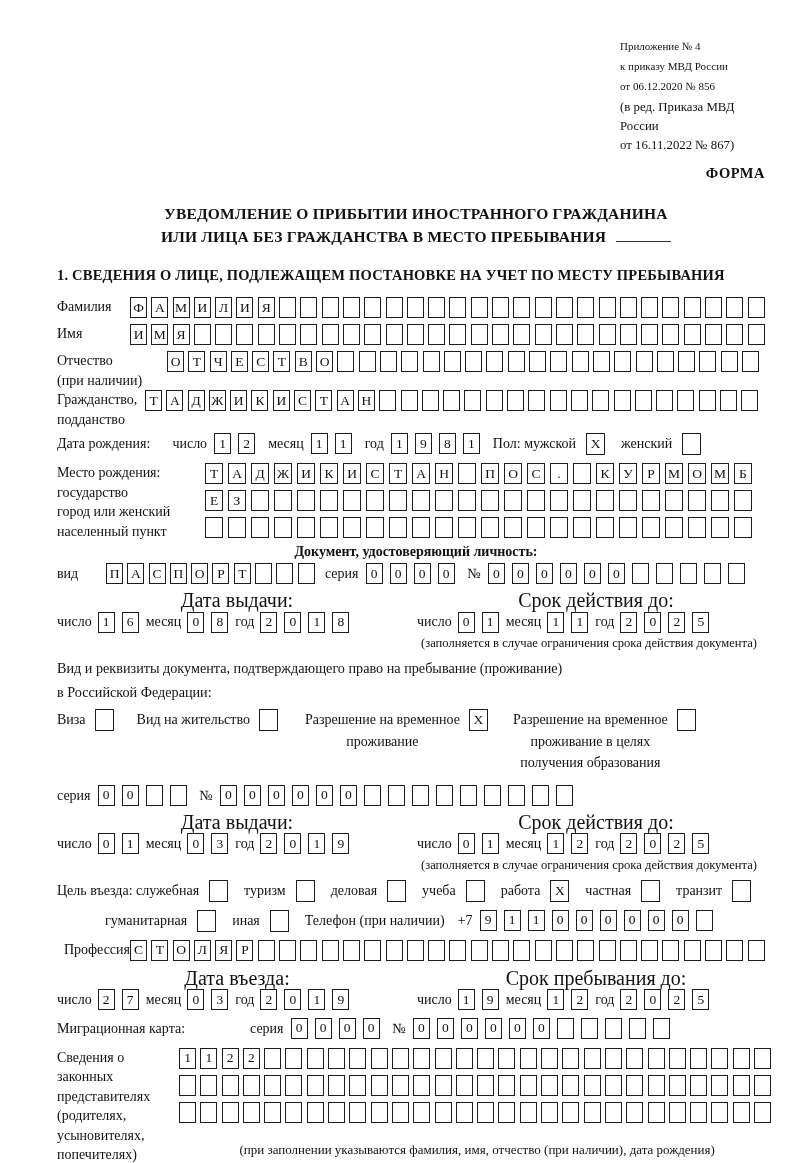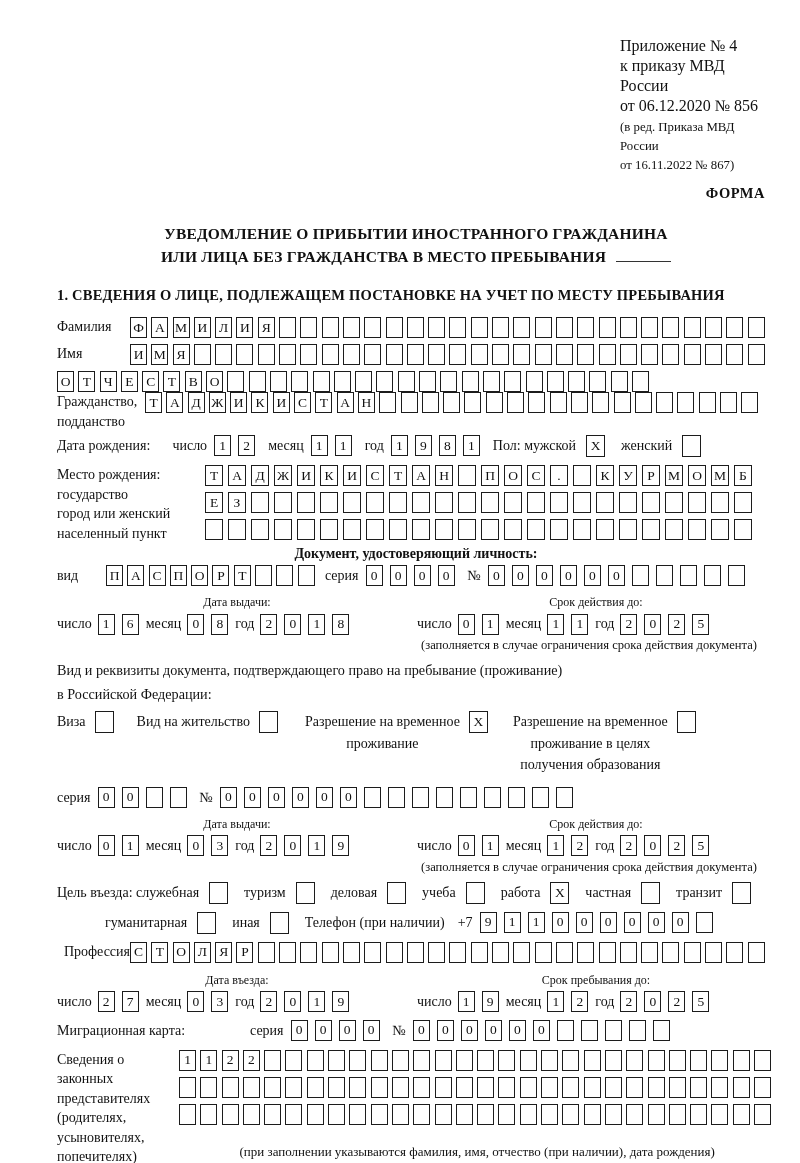--- a/index.html
+++ b/index.html
@@ -1,18 +1,18 @@
 <!DOCTYPE html>
 <html><head>
 <meta charset="utf-8">
 <style>
   html,body{margin:0;padding:0;background:#fff;}
   body{width:800px;height:1163px;font-family:"Liberation Serif","DejaVu Serif",serif;color:#111;}
   .page{box-sizing:border-box;width:800px;height:1163px;overflow:hidden;padding:36px 25px 0 57px;}
-  .appendix{margin-left:563px;font-size:16px;line-height:20px;}
+  .appendix{margin-left:563px;font-size:11px;line-height:20px;}
   .amendment{margin-left:563px;font-size:12.8px;line-height:19px;margin-top:2px;}
   .forma{text-align:right;font-weight:bold;font-size:14.5px;margin-top:10px;padding-right:10px;letter-spacing:.5px;}
   .title{text-align:center;font-weight:bold;font-size:15.5px;margin-top:20px;line-height:23px;letter-spacing:.2px;}
   .title-underline{display:inline-block;width:55px;border-bottom:1.7px solid #333;margin-left:10px;}
   .section1{font-weight:bold;font-size:14.5px;margin-top:19px;letter-spacing:.2px;}
   #form-body{margin-top:13px;font-size:14px;}
   .row{display:flex;align-items:flex-start;}
   .lbl{flex:none;line-height:19.5px;font-size:14px;}
   .r-surname .lbl,.r-firstname .lbl{width:73px;}
   .r-patronymic .lbl{width:110px;}
@@ -23,21 +23,21 @@
   .rcol{display:flex;flex-direction:column;gap:6px;}
   .cellrow{display:inline-flex;white-space:nowrap;}
   .cell{flex:none;width:17px;height:21px;border:1.6px solid #1c1c1c;display:inline-flex;align-items:center;justify-content:center;font-size:13.5px;margin-right:4.3px;box-sizing:border-box;background:#fff;}
   .wide .cell{width:18px;margin-right:5px;}
   .sp .cell{margin-right:7px;}
   .chk{flex:none;width:19px;height:22px;border:1.6px solid #1c1c1c;display:inline-flex;align-items:center;justify-content:center;font-size:13.5px;box-sizing:border-box;margin:0 10px 0 3px;background:#fff;}
   .txt{margin:0 7px 0 6px;line-height:22px;white-space:nowrap;}
   .row .txt:first-child{margin-left:0;}
   .centerhead{display:block;text-align:center;font-weight:bold;font-size:14px;}
   .r-residence-doc-text{display:block;line-height:23.5px;font-size:14.2px;}
-  .dheads{display:flex;font-size:12px;line-height:17px;}
+  .dheads{display:flex;font-size:20px;line-height:17px;}
   .dh1{width:360px;text-align:center;}
   .dh2{flex:1;text-align:center;}
   .dvals{display:flex;margin-top:2px;}
   .dvals .dgroup:first-child{width:360px;}
   .dgroup{display:inline-flex;align-items:center;}
   .dgroup .txt{margin-left:0;margin-right:6px;}
   .dnote{text-align:right;font-size:12.6px;padding-right:18px;margin-top:3px;line-height:15px;}
   .permit{display:inline-flex;align-items:flex-start;}
   .plabel{text-align:center;line-height:21.5px;font-size:14px;}
   .permit .chk{margin:0 0 0 9px;}
@@ -155,20 +155,24 @@
             <span class="cell"></span>
             <span class="cell"></span>
             <span class="cell"></span>
             <span class="cell"></span>
             <span class="cell"></span>
             <span class="cell"></span>
           </span>
         </span>
       </div>
       <div class="row r-patronymic">
+        <span class="lbl">
+          <div>Отчество</div>
+          <div>(при наличии)</div>
+        </span>
         <span class="rcol">
           <span class="cellrow">
             <span class="cell">О</span>
             <span class="cell">Т</span>
             <span class="cell">Ч</span>
             <span class="cell">Е</span>
             <span class="cell">С</span>
             <span class="cell">Т</span>
             <span class="cell">В</span>
             <span class="cell">О</span>

